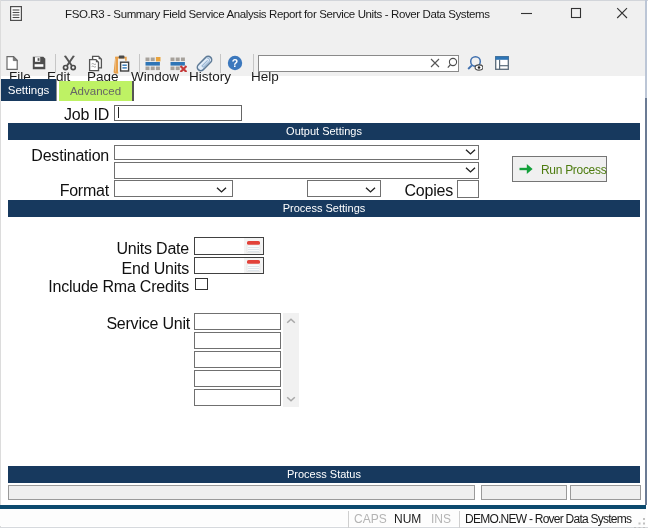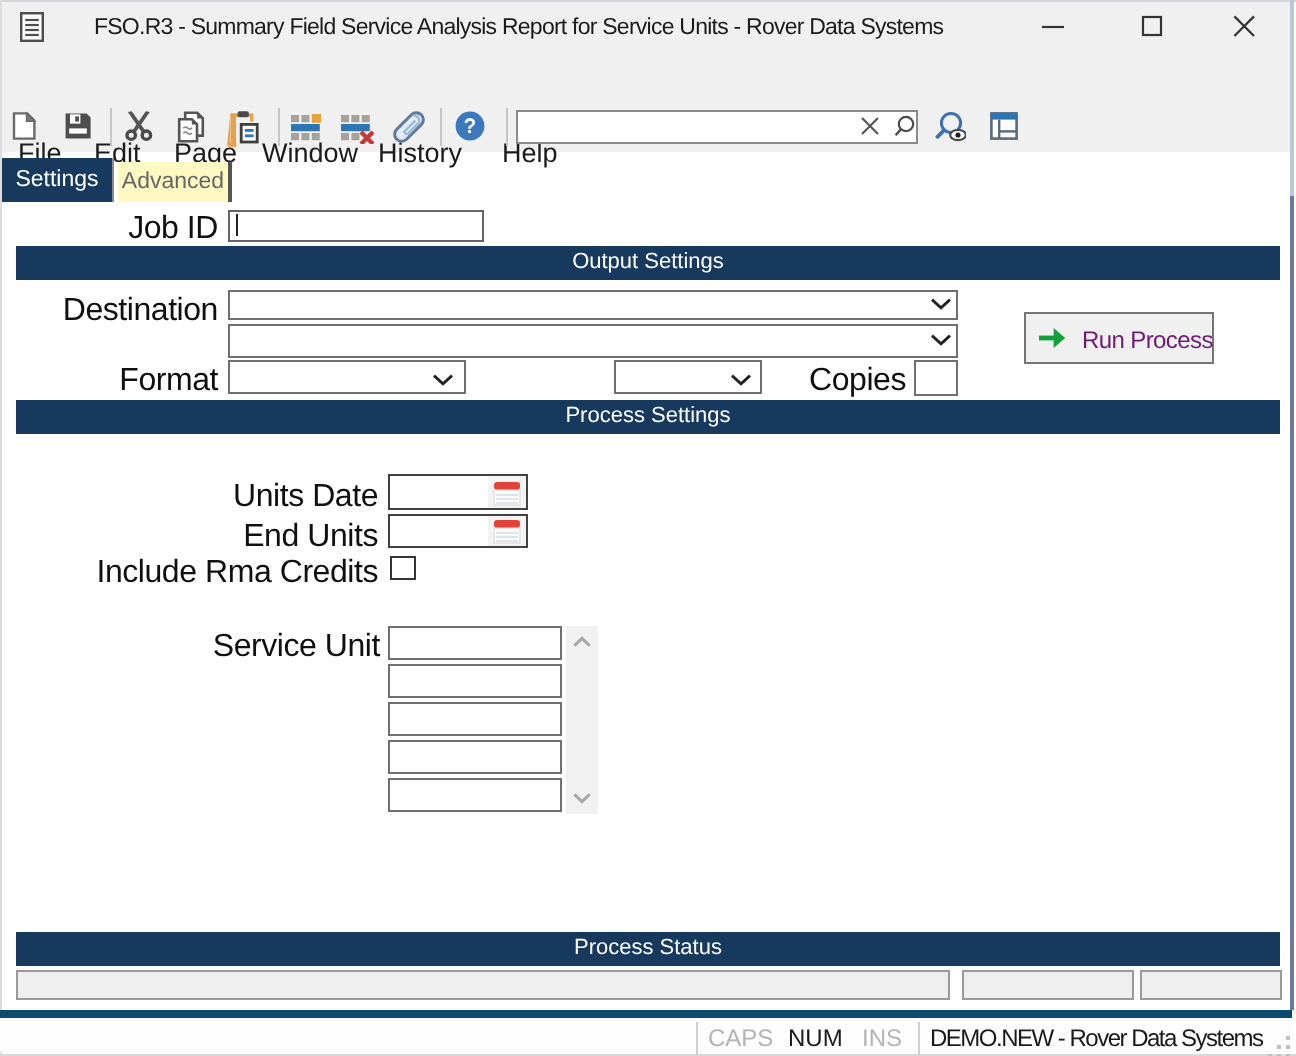--- a/index.html
+++ b/index.html
@@ -1,28 +1,28 @@
 <!DOCTYPE html>
 <html><head>
 <meta charset="utf-8">
 <style>
 * { margin:0; padding:0; box-sizing:border-box; }
 html,body { width:648px; height:528px; overflow:hidden; }
 body { font-family:"Liberation Sans", sans-serif; background:#fff; position:relative; }
 #win { position:absolute; left:0; top:0; width:648px; height:528px; background:#fff; }
 .abs { position:absolute; }
 #chrome { left:0; top:0; width:646px; height:76px; background:#f0f0f0; }
-#title { left:25px; top:6px; font-size:11.5px; letter-spacing:-0.38px; color:#1b1b1b; line-height:16px; white-space:nowrap;padding-left:22px; }
+#title { left:43px; top:6px; font-size:11.5px; letter-spacing:-0.38px; color:#1b1b1b; line-height:16px; white-space:nowrap;padding-left:22px; }
 #menubar { left:0; top:30px; width:646px; height:20px; font-size:13.5px; color:#1b1b1b;margin-top:37px; }
 .mi { position:absolute; top:2px; }
 .tbsep { position:absolute; top:54px; width:1px; height:19px; background:#c6c6c6; }
 #searchbox { left:258px; top:55px; width:201px; height:17px; background:#fff; border:1px solid #8a8a8a; }
 
 #tabset { left:1px; top:79px; width:56px; height:22px; background:#17395e; color:#fff; font-size:11.5px; text-align:center; line-height:22px; border-right:1px solid #8c8c8c; }
-#tabadv { left:59px; top:81px; width:57px; height:20px; background:#fef9c3; color:#666; font-size:11.5px; text-align:center; line-height:20px; border-right:2px solid #555; }
+#tabadv { left:59px; top:81px; width:75px; height:20px; background:#bef264; color:#666; font-size:11.5px; text-align:center; line-height:20px; border-right:2px solid #555; }
 
 .lbl { position:absolute; font-size:16px; color:#101010; text-align:right; white-space:nowrap; letter-spacing:-0.22px; }
 .band { position:absolute; left:8px; width:632px; height:17px; background:#17395e; color:#fff; font-size:11px; text-align:center; line-height:17px; }
 .tb { position:absolute; background:#fff; border:1px solid #666; }
 .dd { position:absolute; background:#fff; border:1px solid #707070; }
 .chev { position:absolute; }
 
 #sbar { left:0; top:505px; width:646px; height:21px; background:#fdfdfd; border-top:4px solid #0c4a6e; font-size:12px; }
 .ssep { position:absolute; top:2px; width:1px; height:18px; background:#cfcfcf; }
 .stxt { position:absolute; top:3px; white-space:nowrap; }
@@ -172,21 +172,21 @@
   <div class="dd" style="left:113.5px;top:161.5px;width:365.5px;height:17px"></div>
   <svg class="chev" style="left:464.5px;top:167px" width="11" height="6" viewBox="0 0 11 6">
       <path d="M1 0.8 L5.5 4.9 L10 0.8" fill="none" stroke="#222" stroke-width="1.4"></path>
     </svg>
 
   <div class="abs" style="left:512px;top:156px;width:95px;height:26px;background:#f0f0f0;border:1px solid #757575"></div>
   <svg class="abs" style="left:519px;top:163px" width="15" height="12" viewBox="0 0 15 12">
     <line x1="0.5" y1="6" x2="8.5" y2="6" stroke="#13a03a" stroke-width="2.4"></line>
     <path d="M7.8 1 L13.6 6 L7.8 11 z" fill="#13a03a"></path>
   </svg>
-  <div class="abs" style="left:541px;top:163px;font-size:12px;letter-spacing:-0.3px;color:#701a75">Run Process</div>
+  <div class="abs" style="left:541px;top:163px;font-size:12px;letter-spacing:-0.3px;color:#4d7c0f">Run Process</div>
 
   <div class="lbl" style="left:0;top:182px;width:109px">Format</div>
   <div class="dd" style="left:113.5px;top:180px;width:119px;height:17px"></div>
   <svg class="chev" style="left:216px;top:186.8px" width="11" height="6" viewBox="0 0 11 6">
       <path d="M1 0.8 L5.5 4.9 L10 0.8" fill="none" stroke="#222" stroke-width="1.4"></path>
     </svg>
   <div class="dd" style="left:306.5px;top:180px;width:74.5px;height:17px"></div>
   <svg class="chev" style="left:364.5px;top:186.8px" width="11" height="6" viewBox="0 0 11 6">
       <path d="M1 0.8 L5.5 4.9 L10 0.8" fill="none" stroke="#222" stroke-width="1.4"></path>
     </svg>

